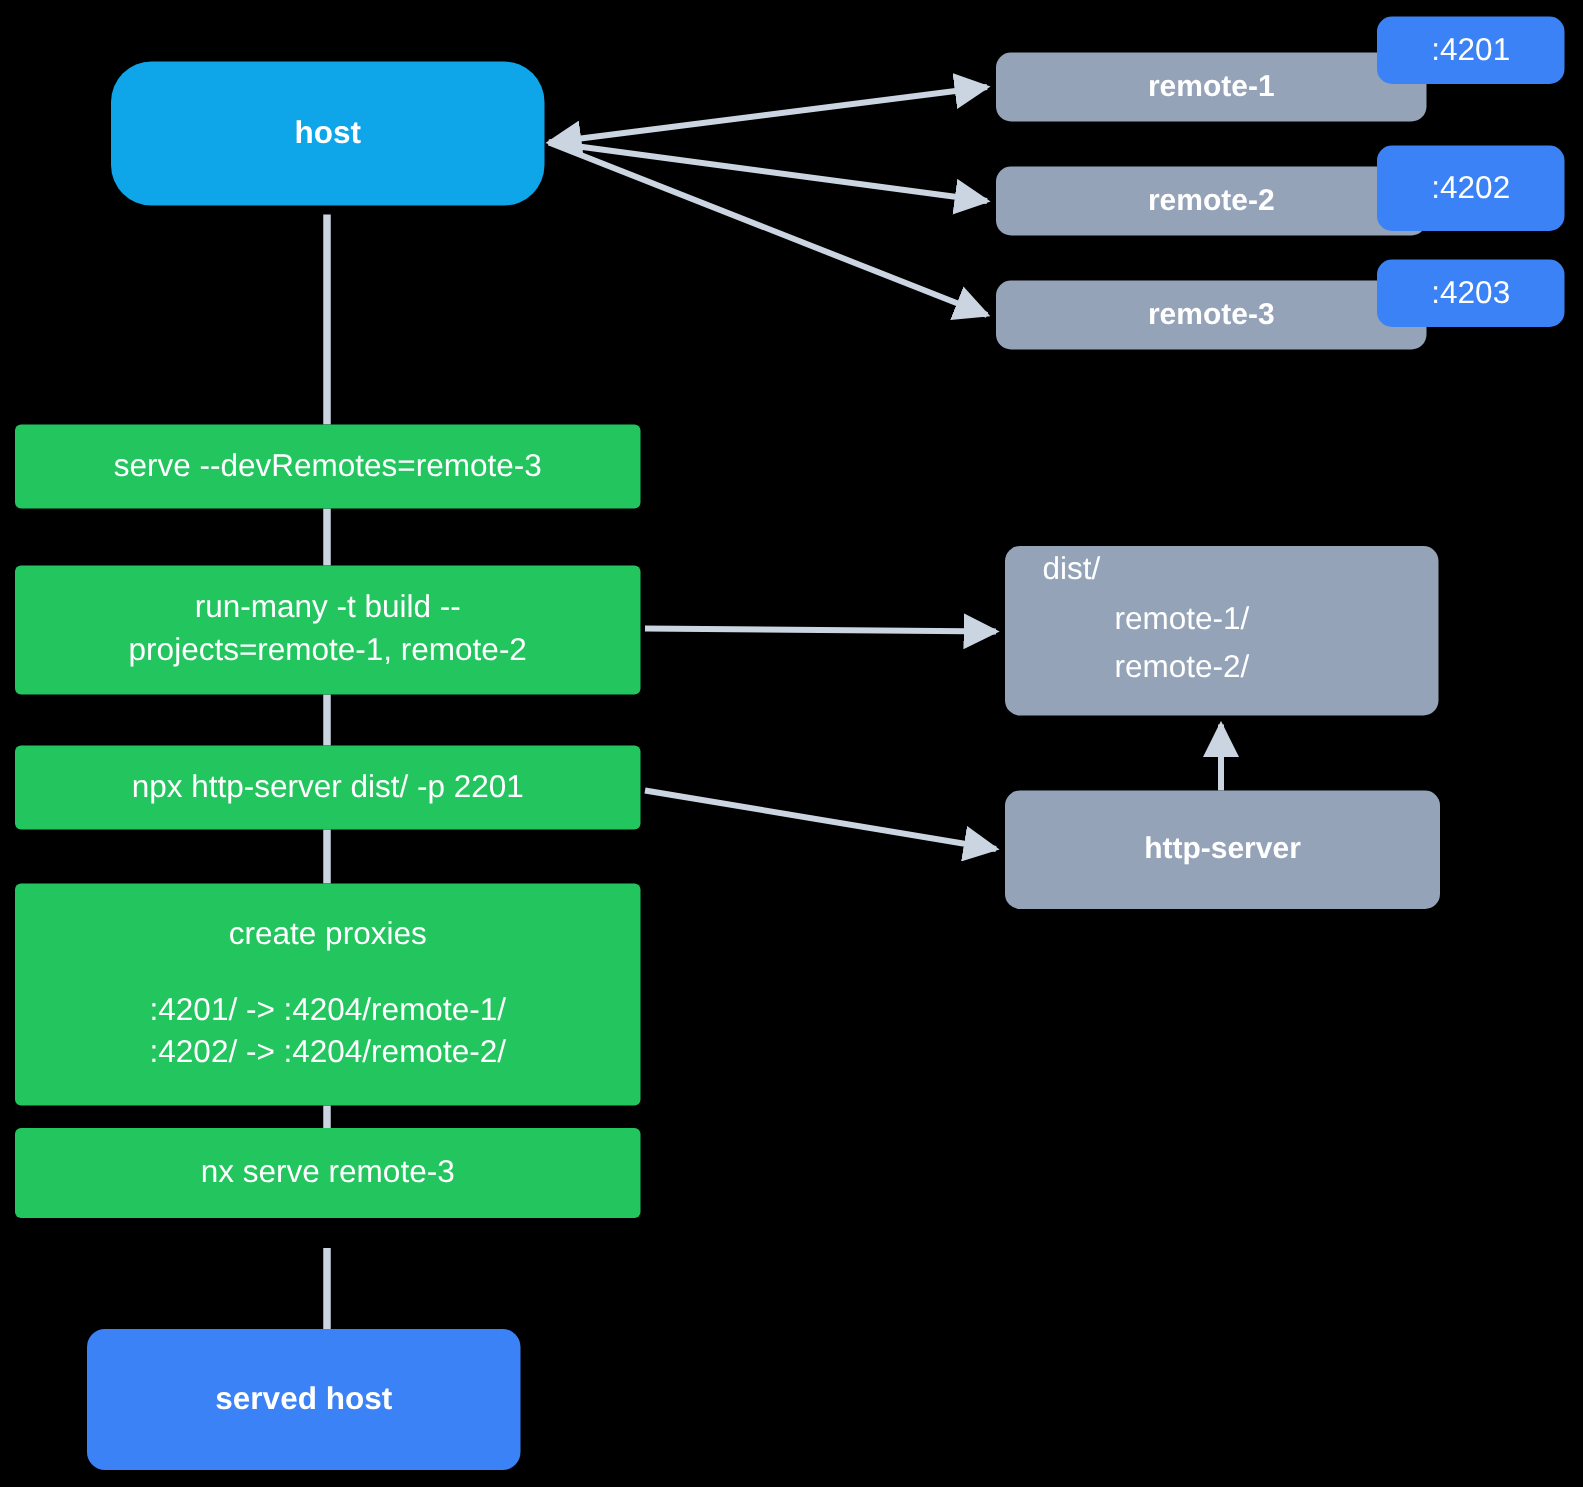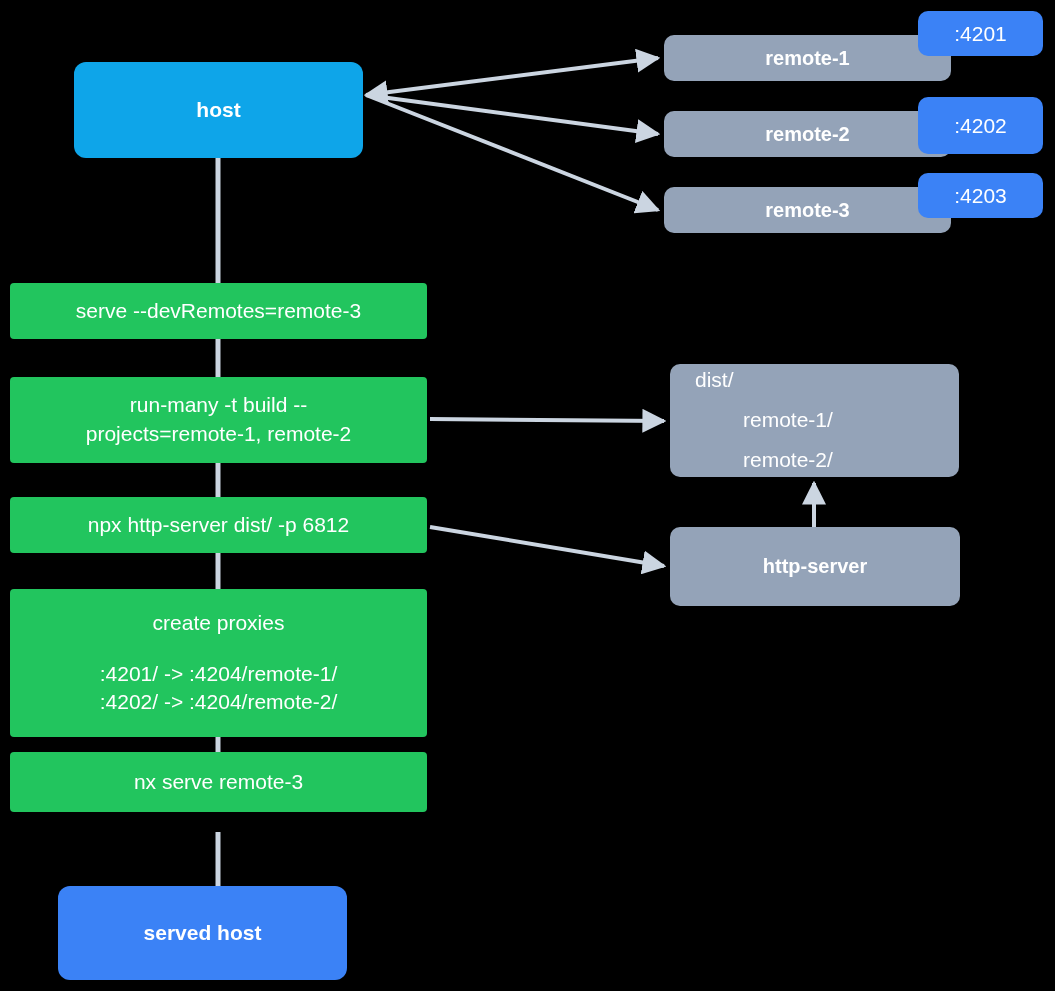--- a/index.html
+++ b/index.html
@@ -56,21 +56,21 @@
     background: #94a3b8;
     font-weight: bold;
     font-size: 20px;
     border-radius: 10px;
   }
   .node.dist {
     background: #94a3b8;
     font-weight: normal;
     font-size: 21px;
     align-items: flex-start;
-    justify-content: space-between;
+    justify-content: flex-start;
     text-align: left;
     line-height: 1.55;
     border-radius: 10px;
     padding-left: 25px;
   }
   .node.badge {
     background: #3b82f6;
     font-size: 21px;
     font-weight: normal;
     border-radius: 10px;
@@ -106,21 +106,21 @@
     <line x1="218" y1="737" x2="218" y2="772" stroke="#cbd5e1" stroke-width="5"></line>
     <line x1="218" y1="832" x2="218" y2="888" stroke="#cbd5e1" stroke-width="5"></line>
 
     <path d="M 430 419 L 664 421" stroke="#cbd5e1" stroke-width="4" fill="none" marker-end="url(#arrow)"></path>
 
     <path d="M 430 527 L 664 566" stroke="#cbd5e1" stroke-width="4" fill="none" marker-end="url(#arrow)"></path>
 
     <path d="M 814 527 L 814 483" stroke="#cbd5e1" stroke-width="4" fill="none" marker-end="url(#arrow)"></path>
   </svg>
 
-  <div class="node host" style="left:74px; top:62px; width:289px; height:96px;">
+  <div class="node host" style="left:74px; top:41px; width:289px; height:96px;border-radius:27px;">
     <span>host</span>
   </div>
 
   <div class="node gray" style="left:664px; top:35px; width:287px; height:46px;">
     <span>remote-1</span>
   </div>
   <div class="node gray" style="left:664px; top:111px; width:287px; height:46px;">
     <span>remote-2</span>
   </div>
   <div class="node gray" style="left:664px; top:187px; width:287px; height:46px;">
@@ -140,21 +140,21 @@
   <div class="node cmd" style="left:10px; top:283px; width:417px; height:56px;">
     <span class="cmd-line">serve --devRemotes=remote-3</span>
   </div>
 
   <div class="node cmd" style="left:10px; top:377px; width:417px; height:86px;">
     <span class="cmd-line">run-many -t build --</span>
     <span class="cmd-line">projects=remote-1, remote-2</span>
   </div>
 
   <div class="node cmd" style="left:10px; top:497px; width:417px; height:56px;">
-    <span class="cmd-line">npx http-server dist/ -p 6812</span>
+    <span class="cmd-line">npx http-server dist/ -p 2201</span>
   </div>
 
   <div class="node cmd" style="left:10px; top:589px; width:417px; height:148px;">
     <span class="cmd-line">create proxies</span>
     <span class="cmd-gap"></span>
     <span class="cmd-line">:4201/ -&gt; :4204/remote-1/</span>
     <span class="cmd-line">:4202/ -&gt; :4204/remote-2/</span>
   </div>
 
   <div class="node cmd" style="left:10px; top:752px; width:417px; height:60px;">

